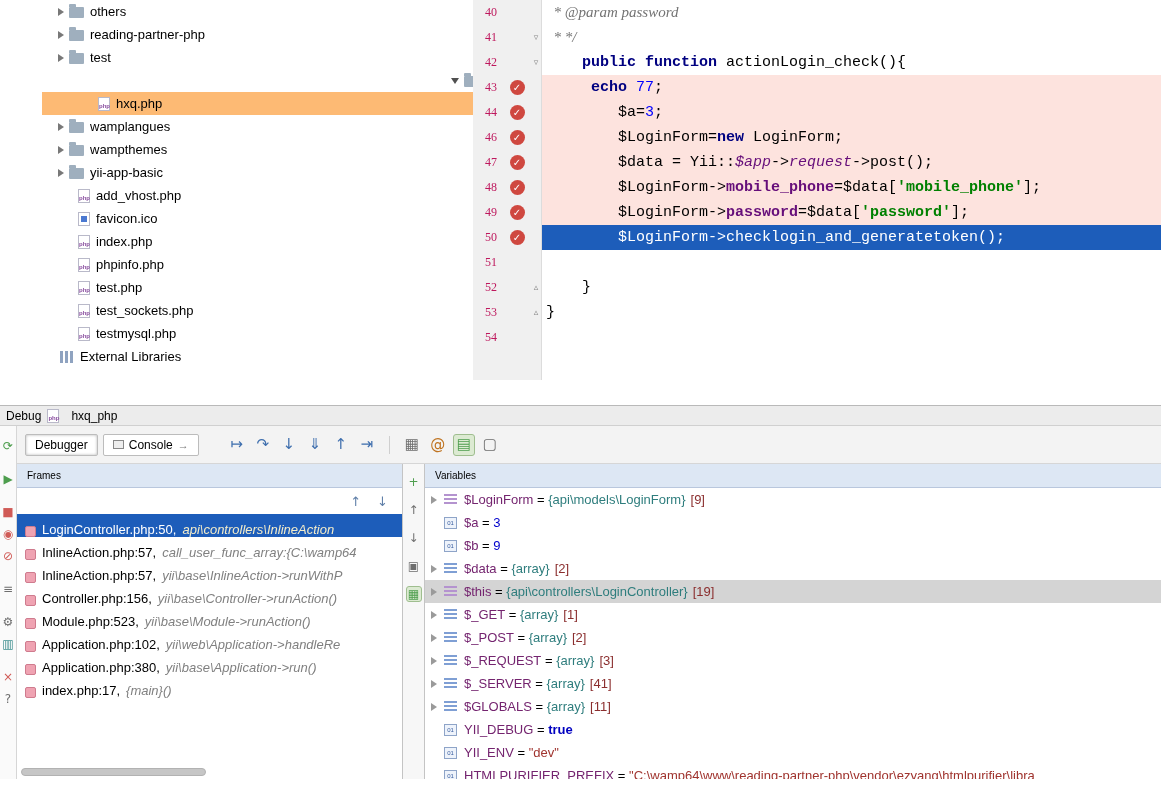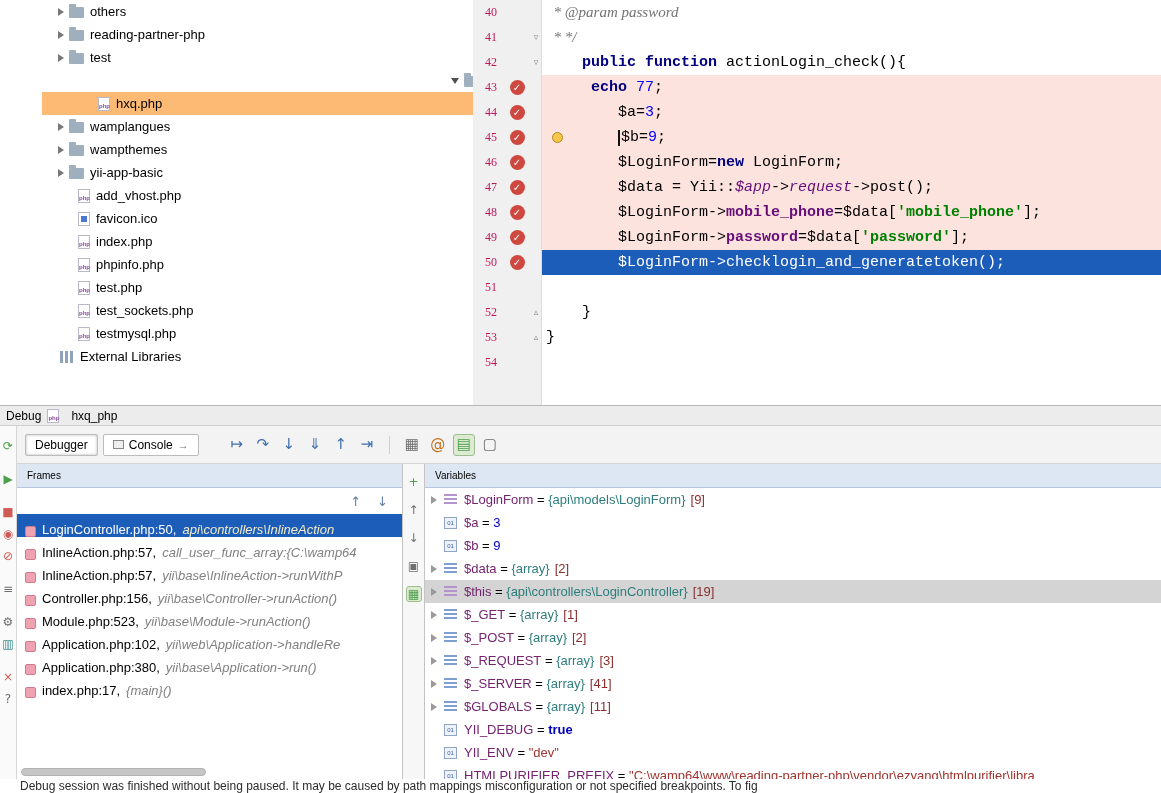--- a/index.html
+++ b/index.html
@@ -246,28 +246,20 @@
       </div>
       <div class="code-line">
         <div class="ln">44</div>
         <div class="bpcell">
           <span class="bp-icon"></span>
         </div>
         <div class="foldcell"></div>
         <div class="codecell bg-pink"><span class="tk-plain">        $a=</span><span class="tk-number">3</span><span class="tk-plain">;</span></div>
       </div>
       <div class="code-line">
-        <div class="ln">45</div>
-        <div class="bpcell">
-          <span class="bp-icon"></span>
-        </div>
-        <div class="foldcell"></div>
-        <div class="codecell bg-pink"><span class="bulb-icon"></span><span class="tk-plain">        </span><span class="caret"></span><span class="tk-plain">$b=</span><span class="tk-number">9</span><span class="tk-plain">;</span></div>
-      </div>
-      <div class="code-line">
         <div class="ln">46</div>
         <div class="bpcell">
           <span class="bp-icon"></span>
         </div>
         <div class="foldcell"></div>
         <div class="codecell bg-pink"><span class="tk-plain">        $LoginForm=</span><span class="tk-keyword">new</span><span class="tk-plain"> LoginForm;</span></div>
       </div>
       <div class="code-line">
         <div class="ln">47</div>
         <div class="bpcell">
@@ -544,17 +536,14 @@
                   <span class="v-name">HTMLPURIFIER_PREFIX</span>
                   <span class="v-eq"> = </span>
                   <span class="v-str">"C:\wamp64\www\reading-partner-php\vendor\ezyang\htmlpurifier\libra</span>
                 </div>
               </div>
           </div>
         </div>
       </div>
     </div>
 
-    <div id="status-bar">
-      <span>Debug session was finished without being paused. It may be caused by path mappings misconfiguration or not specified breakpoints. To fig</span>
-    </div>
   </div>
 </div>
 
 </body></html>

